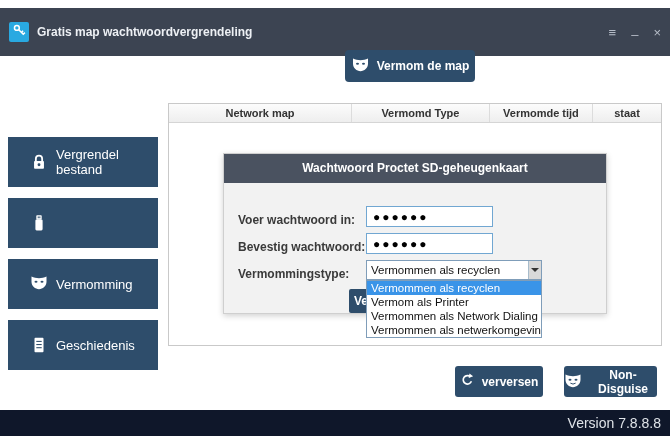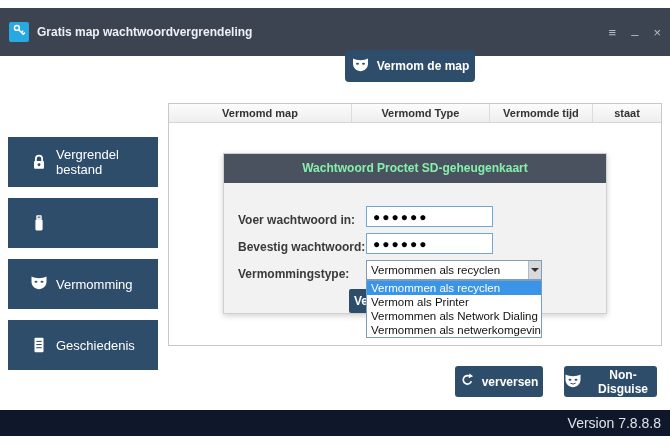--- a/index.html
+++ b/index.html
@@ -34,21 +34,21 @@
     background:#fff; border:1px solid #c9c9c9; }
   .thead { display:flex; height:19px; background:linear-gradient(#fcfcfc,#eeeeee);
     border-bottom:1px solid #d5d5d5; }
   .th { font-size:11px; color:#333; font-weight:600; text-align:center; line-height:18px; }
   .th + .th { border-left:1px solid #dcdcdc; }
   .th.c0{ width:37%; } .th.c1{ width:28%; } .th.c2{ width:21%; } .th.c3{ width:14%; }
 
   
   .dialog { position:absolute; left:223px; top:153px; width:384px; height:161px;
     background:#f2f2f2; border:1px solid #cfcfcf; box-shadow:0 2px 6px rgba(0,0,0,.18); }
-  .dialog-header { height:29px; background:#4a5260; color:#86efac; font-size:12px;
+  .dialog-header { height:29px; background:#4a5260; color:#ffffff; font-size:12px;
     font-weight:bold; text-align:center; line-height:29px; }
   .frow { position:absolute; left:14px; height:21px; display:flex; align-items:flex-end; }
   .flabel { font-size:12px; font-weight:600; color:#3a3a3a; }
   .pw-input { position:absolute; left:142px; width:127px; height:21px;
     border:1px solid #71a7d2; background:#fff; font-family:"Liberation Sans",sans-serif;
     font-size:12px; font-weight:bold; letter-spacing:2px; padding:0 0 0 6px; color:#000; }
   .select-box { position:absolute; left:142px; width:176px; height:20px; background:#fff;
     border:1px solid #7f9db9; display:flex; align-items:center; }
   .select-text { font-size:11.5px; color:#111; padding-left:4px; flex:1 1 auto;
     white-space:nowrap; overflow:hidden; }
@@ -148,21 +148,21 @@
         <line x1="7" y1="6" x2="13" y2="6" stroke="#2e4d6b" stroke-width="1.2"></line>
         <line x1="7" y1="9.5" x2="13" y2="9.5" stroke="#2e4d6b" stroke-width="1.2"></line>
         <line x1="7" y1="13" x2="13" y2="13" stroke="#2e4d6b" stroke-width="1.2"></line>
       </svg>
     </span>
     <span>Geschiedenis</span>
   </div>
 
   <div class="content">
     <div class="thead">
-      <div class="th c0">Vermomd map</div>
+      <div class="th c0">Network map</div>
       <div class="th c1">Vermomd Type</div>
       <div class="th c2">Vermomde tijd</div>
       <div class="th c3">staat</div>
     </div>
   </div>
 
   <div class="dialog">
     <div class="dialog-header">Wachtwoord Proctet SD-geheugenkaart</div>
 
     <div class="frow" style="top:52px">

